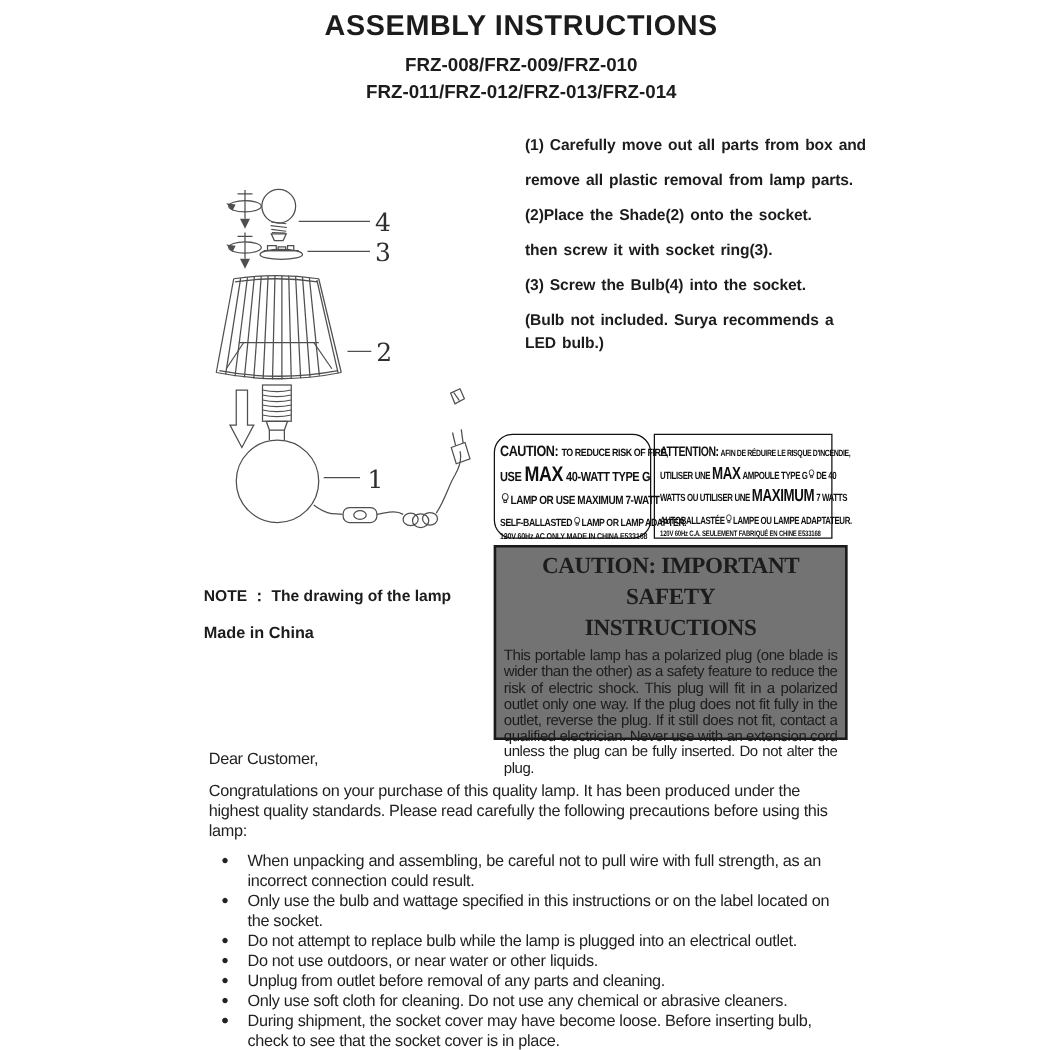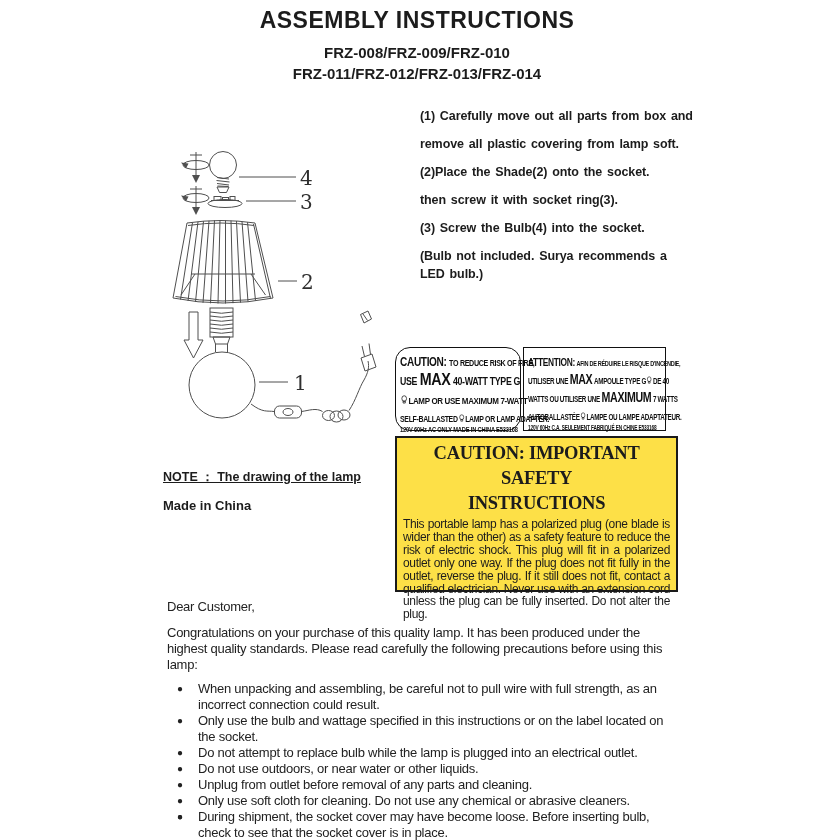--- a/index.html
+++ b/index.html
@@ -42,28 +42,28 @@
   .md2 { font-size:9.5px; }
   .sm2 { font-size:8.3px; }
   .mdf { font-size:8.3px; }
   .mx  { font-size:17px; margin:0 3px; }
   .mxf { font-size:14px; margin:0 2px; }
   .tiny  { font-size:6.8px; letter-spacing:-0.2px; }
   .tinyf { font-size:6.3px; letter-spacing:-0.2px; }
   .bulb-ico { stroke:#111; fill:none; stroke-width:1; vertical-align:-1px; margin:0 1px; }
   
   .safety { position:absolute; left:395px; top:436px; width:283px; height:156px;
-    box-sizing:border-box; border:2px solid #1a1a1a; padding:3px 6px; background:#fde047; }
+    box-sizing:border-box; border:2px solid #1a1a1a; padding:3px 6px; background:#737373; }
   .safety-h { font-family:"Liberation Serif", serif; font-weight:bold;
     font-size:18.5px; text-align:center; line-height:25px; letter-spacing:-0.3px; }
   .safety-body { margin-top:2px; font-size:12px; line-height:12.9px;
     text-align:justify; letter-spacing:-0.35px; }
   
   .note { position:absolute; left:163px; top:466px; font-size:12.5px; font-weight:bold; }
-  .note-line { line-height:23px;text-decoration:underline; }
+  .note-line { line-height:23px; }
   .made-in { margin-top:9px; font-size:13px; }
   
   .customer { position:absolute; left:167px; top:599px; width:513px;
     font-size:13px; letter-spacing:-0.25px; color:#222; }
   .greeting { margin-bottom:11px; line-height:15px; }
   .intro { width:502px; line-height:16px; margin-bottom:8px; }
   .bullets { width:513px; }
   .b-item { position:relative; padding-left:31px; line-height:16px; }
   .b-dot { position:absolute; left:10px; top:0px; font-size:10px; }
 </style>
@@ -73,21 +73,21 @@
 <div class="page">
 
   <div class="title">ASSEMBLY INSTRUCTIONS</div>
   <div class="models">
     <div>FRZ-008/FRZ-009/FRZ-010</div>
     <div>FRZ-011/FRZ-012/FRZ-013/FRZ-014</div>
   </div>
 
   <div class="steps">
     <div class="step">(1) Carefully move out all parts from box and</div>
-    <div class="step">remove all plastic covering from lamp soft.</div>
+    <div class="step">remove all plastic removal from lamp parts.</div>
     <div class="step">(2)Place the Shade(2) onto the socket.</div>
     <div class="step">then screw it with socket ring(3).</div>
     <div class="step">(3) Screw the Bulb(4) into the socket.</div>
     <div class="step step-wrap">(Bulb not included. Surya recommends a LED bulb.)</div>
   </div>
 
   <svg class="diagram" viewBox="0 0 240 330">
 
     <g>
       <line x1="41" y1="14" x2="41" y2="37"></line>

